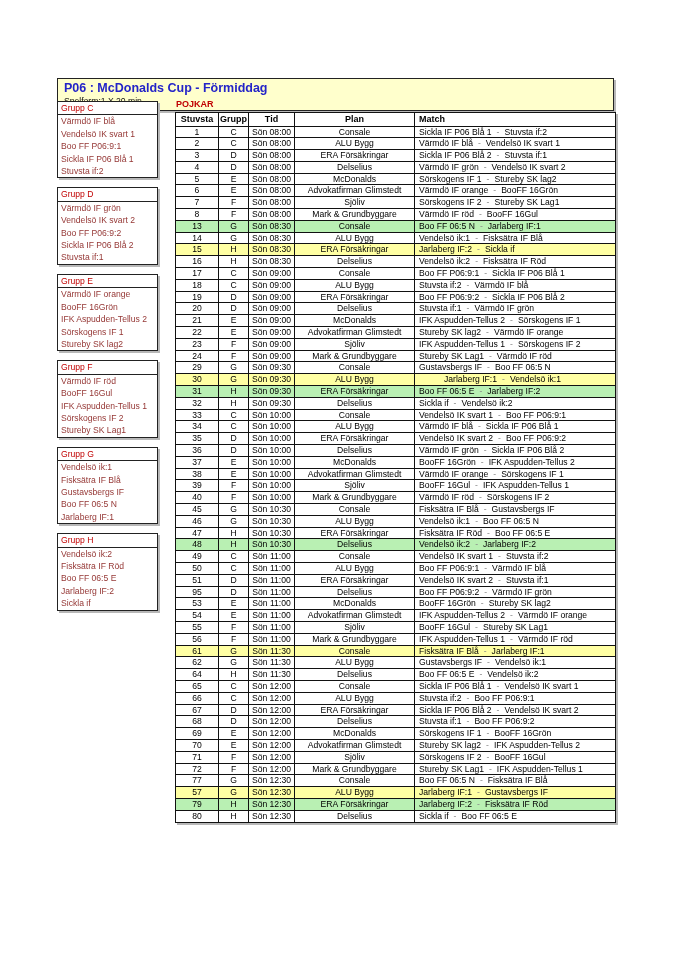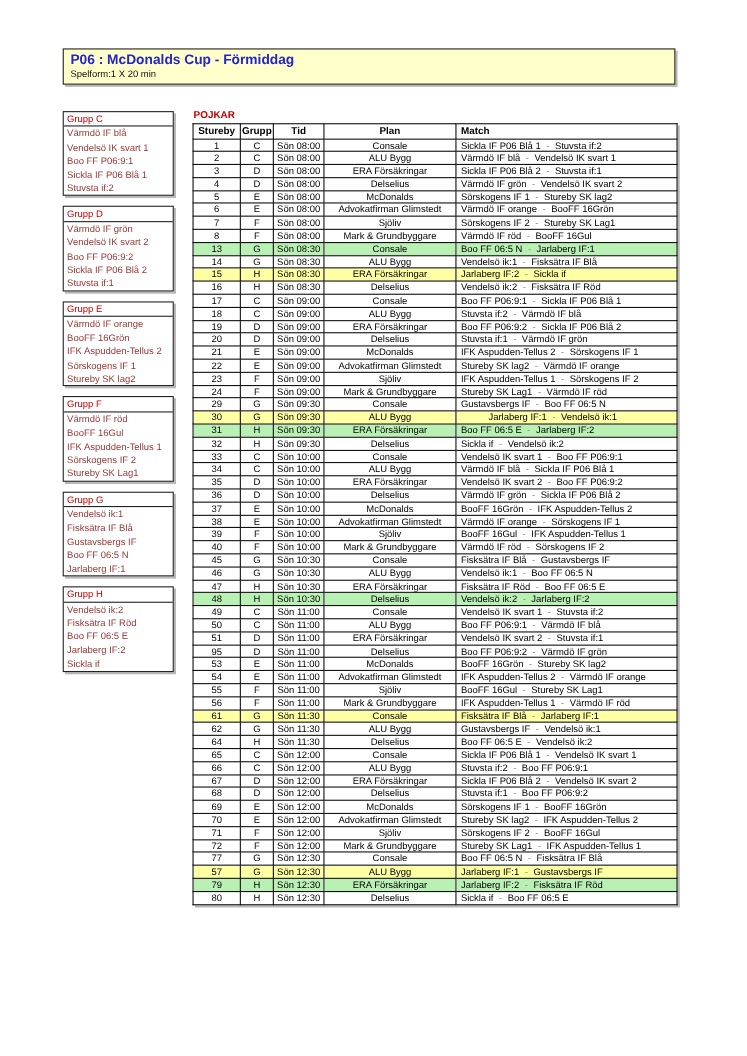--- a/index.html
+++ b/index.html
@@ -2,21 +2,21 @@
 <html><head>
 <meta charset="utf-8">
 <style>
   html,body { margin:0; padding:0; background:#fff; }
   .page {
     position:relative; width:679px; height:960px; background:#ffffff;
     font-family:"Liberation Sans", sans-serif; overflow:hidden;
   }
   
   .title-box {
-    position:absolute; left:57px; top:44px; width:543px;
+    position:absolute; left:57px; top:78px; width:543px;
     background:#FFFFCC; border:1.5px solid #222;
     box-shadow:2px 2px 0 #b8b8b8; padding:2px 6px 3px 6px;
   }
   .title   { color:#2424C8; font-weight:bold; font-size:12.5px; line-height:15px; }
   .subtitle{ color:#111; font-size:8.6px; line-height:11px; }
 
   
   .groups { position:absolute; left:57px; top:101px; width:101px; }
   .gbox {
     border:1.5px solid #222; background:#fff; margin-bottom:9px;
@@ -115,21 +115,21 @@
   <table class="schedule">
     <colgroup>
       <col style="width:43px">
         <col style="width:30px">
         <col style="width:46px">
         <col style="width:120px">
         <col style="width:201px">
     </colgroup>
     <thead>
       <tr>
-        <th>Stureby</th>
+        <th>Stuvsta</th>
         <th>Grupp</th>
         <th>Tid</th>
         <th>Plan</th>
         <th class="c-match">Match</th>
       </tr>
     </thead>
     <tbody id="rows">
         <tr>
           <td class="c-nr">1</td>
           <td class="c-gr">C</td>

